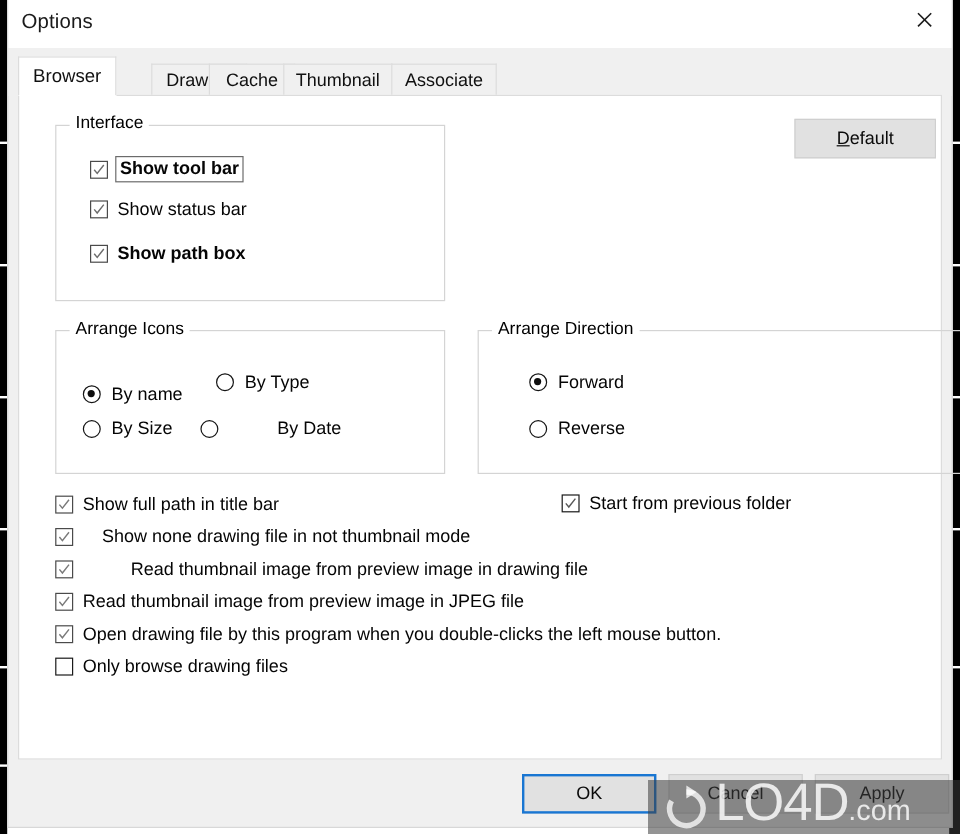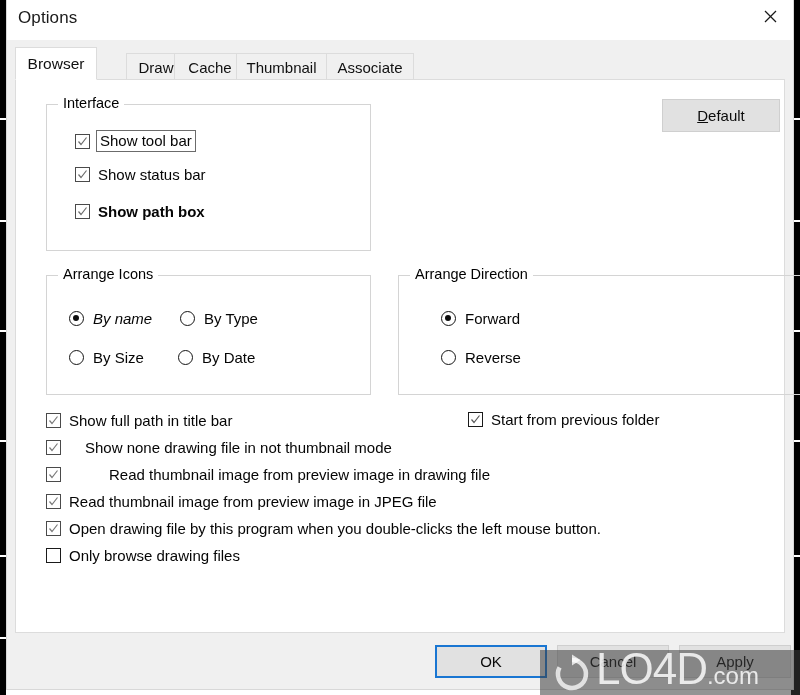--- a/index.html
+++ b/index.html
@@ -288,21 +288,21 @@
 
     <div class="panel">
 
       <div class="btn" style="left:646px;top:19px;width:118px;height:33px;">
         <span><span class="accel">D</span><span>efault</span></span>
       </div>
 
       <div class="group" style="left:30px;top:24px;width:325px;height:147px;">
         <div class="group-title">Interface</div>
 
-        <div class="row" style="left:28px;top:25px;">
+        <div class="row" style="left:28px;top:25px;font-weight:bold;">
           <span class="cb soft">
             <svg width="11" height="11" viewBox="0 0 11 11">
               <polyline points="1.5,5.5 4,8.5 9.5,1.5" fill="none" stroke="#6e6e6e" stroke-width="1.2"></polyline>
             </svg>
           </span>
           <span class="cb-label focusbox">Show tool bar</span>
         </div>
 
         <div class="row" style="left:28px;top:61px;">
           <span class="cb soft">
@@ -319,33 +319,33 @@
               <polyline points="1.5,5.5 4,8.5 9.5,1.5" fill="none" stroke="#6e6e6e" stroke-width="1.2"></polyline>
             </svg>
           </span>
           <span class="cb-label">Show path box</span>
         </div>
       </div>
 
       <div class="group" style="left:30px;top:195px;width:325px;height:120px;">
         <div class="group-title">Arrange Icons</div>
 
-        <div class="row" style="left:22px;top:34px;font-style:italic;">
+        <div class="row" style="left:22px;top:44px;">
           <span class="rb checked"></span>
           <span class="rb-label">By name</span>
         </div>
         <div class="row" style="left:133px;top:34px;">
           <span class="rb"></span>
           <span class="rb-label">By Type</span>
         </div>
         <div class="row" style="left:22px;top:73px;">
           <span class="rb"></span>
           <span class="rb-label">By Size</span>
         </div>
-        <div class="row" style="left:131px;top:73px;">
+        <div class="row" style="left:120px;top:73px;gap:40px;">
           <span class="rb"></span>
           <span class="rb-label">By Date</span>
         </div>
       </div>
 
       <div class="group" style="left:382px;top:195px;width:429px;height:120px;">
         <div class="group-title">Arrange Direction</div>
 
         <div class="row" style="left:42px;top:34px;">
           <span class="rb checked"></span>

